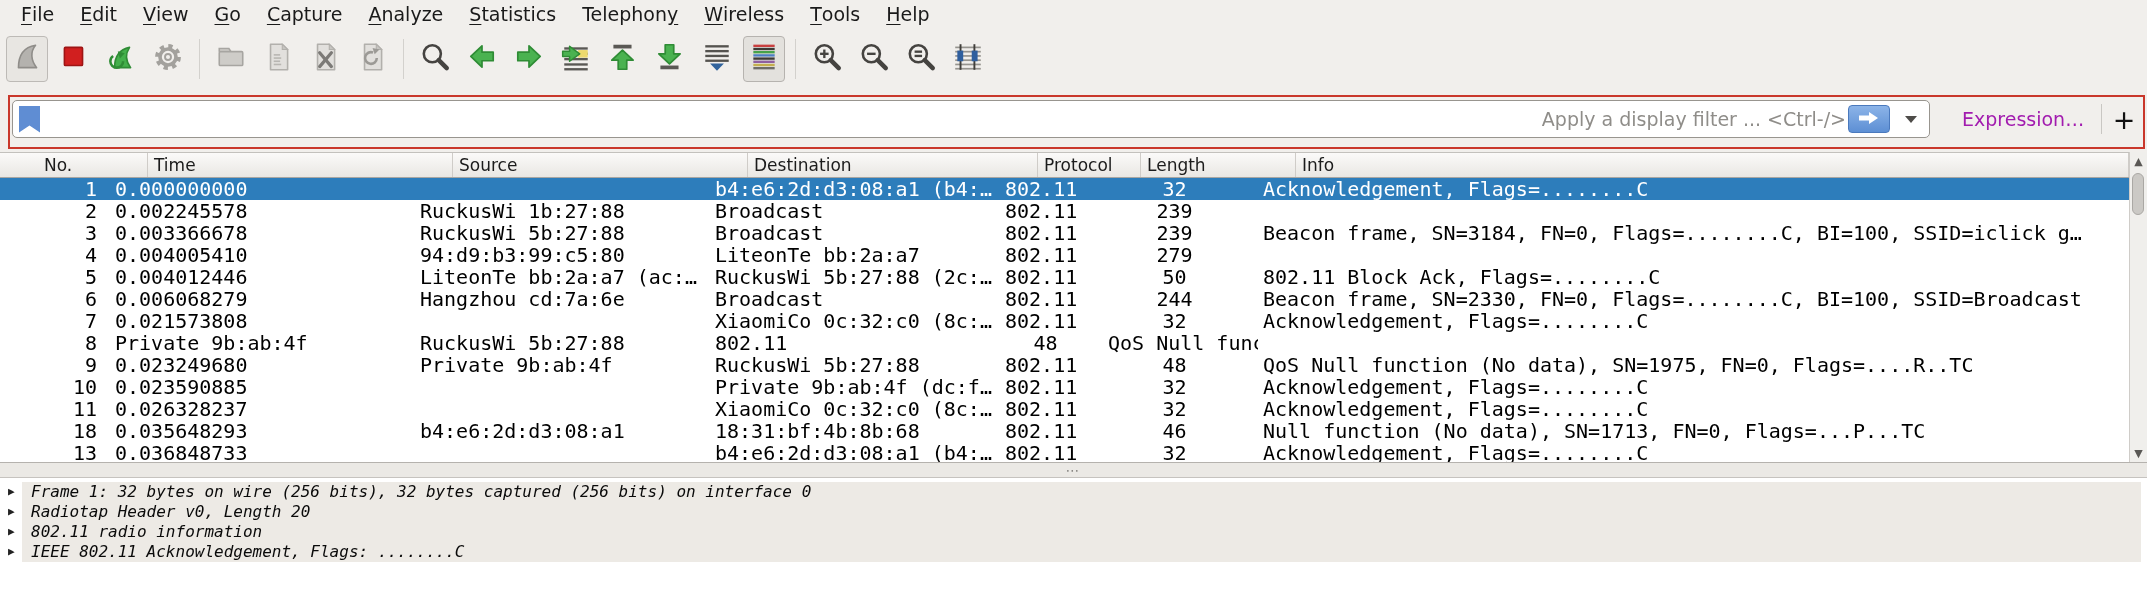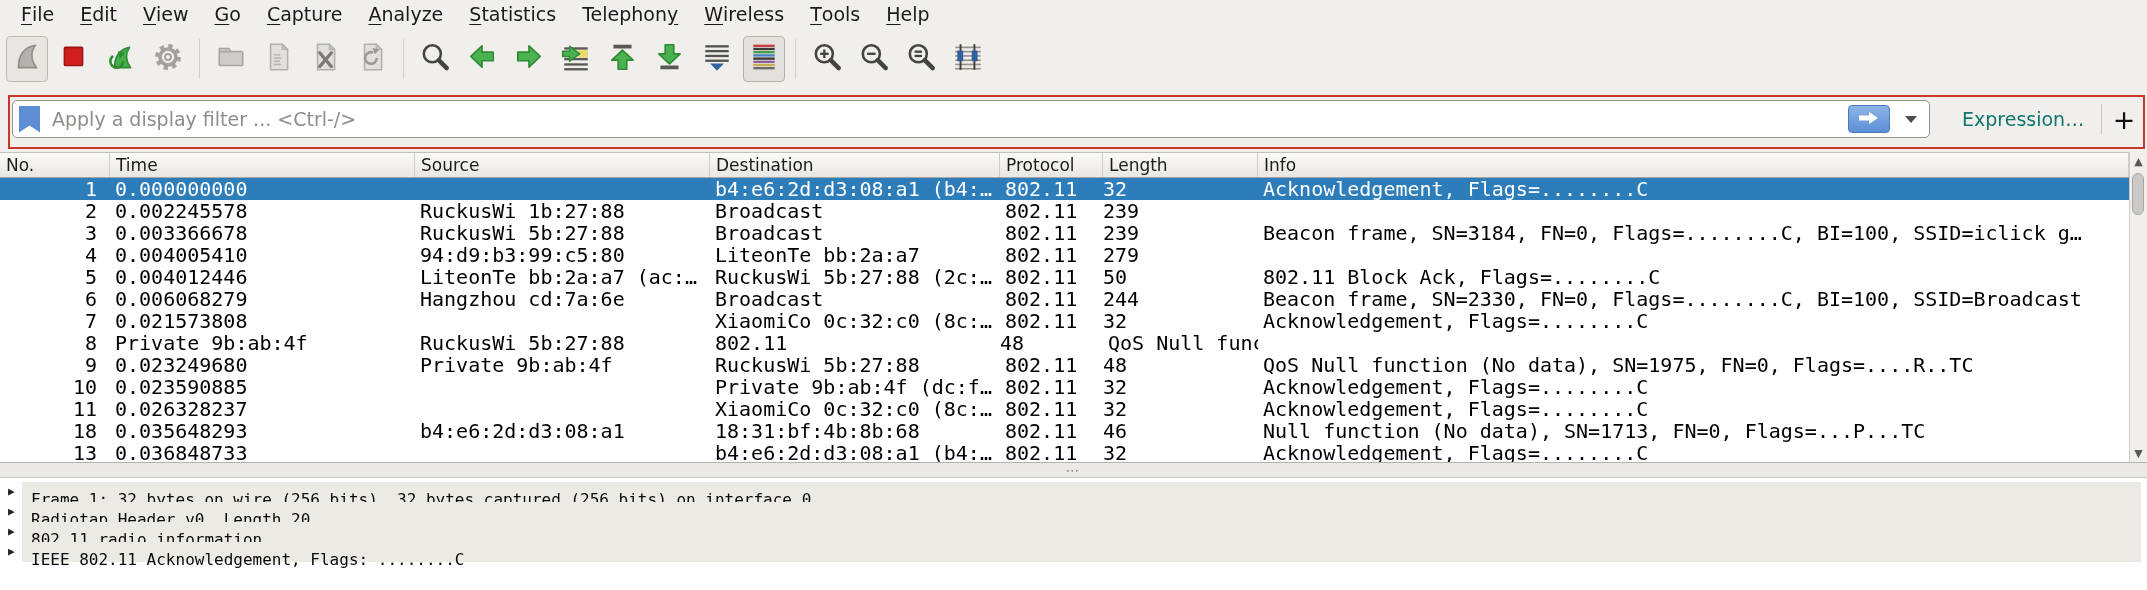--- a/index.html
+++ b/index.html
@@ -14,52 +14,52 @@
   
   #toolbar{position:absolute;left:0;top:27px;width:100%;height:64px;display:flex;align-items:center;padding-left:6px;gap:5px;box-sizing:border-box;}
   .tbtn{width:42px;height:46px;display:flex;align-items:center;justify-content:center;border-radius:4px;box-sizing:border-box;}
   .tbtn.framed{border:1px solid #bdbab6;background:#e8e6e2;}
   .tbtn.checked{border:1px solid #b6b3af;background:#e3e1dd;}
   .tsep{width:1px;height:40px;background:#d3d1cd;margin:0 5px;}
   
   #filter-annotation{position:absolute;left:8px;top:95px;width:2137px;height:54px;border:2px solid #c9372b;box-sizing:border-box;pointer-events:none;z-index:9;}
   #filter-input-wrap{position:absolute;left:12px;top:100px;width:1918px;height:38px;background:#ffffff;border:1px solid #98958f;border-radius:5px;box-sizing:border-box;display:flex;align-items:center;}
   .bookmark{width:21px;height:27px;margin-left:6px;background:#5f8dd3;clip-path:polygon(0 0,100% 0,100% 100%,50% 74%,0 100%);flex:none;}
-  #filter-input{flex:1;min-width:0;border:none;outline:none;background:transparent;font-family:"DejaVu Sans",sans-serif;font-size:19px;color:#222;padding-left:12px;}
+  #filter-input{flex:1;min-width:0;border:none;outline:none;background:transparent;font-family:"DejaVu Sans",sans-serif;font-size:19px;color:#222;padding-left:12px;text-align:right;}
   #filter-input::placeholder{color:#8f8d89;opacity:1;}
   .apply-btn{width:42px;height:28px;flex:none;border-radius:4px;background:linear-gradient(#8cb4e8,#5d8fd4);border:1px solid #4a79bd;display:flex;align-items:center;justify-content:center;margin-right:8px;box-sizing:border-box;}
   .caret-btn{width:26px;height:28px;flex:none;display:flex;align-items:center;justify-content:center;margin-right:5px;}
   .caret{width:0;height:0;border-left:6px solid transparent;border-right:6px solid transparent;border-top:7px solid #4e4c49;}
-  #expression-btn{position:absolute;left:1952px;top:100px;height:38px;display:flex;align-items:center;font-size:19px;color:#0f766e;padding:0 10px;}
+  #expression-btn{position:absolute;left:1952px;top:100px;height:38px;display:flex;align-items:center;font-size:19px;color:#a21caf;padding:0 10px;}
   #filter-btn-sep{position:absolute;left:2101px;top:104px;width:1px;height:30px;background:#c9c7c3;}
   #add-filter-btn{position:absolute;left:2106px;top:100px;width:36px;height:38px;display:flex;align-items:center;justify-content:center;font-size:27px;color:#111;}
   
   .grid7{display:grid;grid-template-columns:110px 305px 295px 290px 103px 155px minmax(0,1fr);}
-  #pheader{position:absolute;left:0;top:152px;width:2129px;height:26px;background:linear-gradient(#fbfaf9,#e9e7e3);border-top:1px solid #c3c1bd;border-bottom:1px solid #a8a6a2;box-sizing:border-box;font-size:17px;color:#1c1c1c;}
+  #pheader{position:absolute;left:0;top:152px;width:2129px;height:26px;background:linear-gradient(#fbfaf9,#e9e7e3);border-top:1px solid #c3c1bd;border-bottom:1px solid #a8a6a2;box-sizing:border-box;font-size:17px;color:#1c1c1c;padding-left:38px;}
   .hcell{display:flex;align-items:center;padding-left:6px;border-right:1px solid #cfccc8;overflow:hidden;white-space:nowrap;}
   #plist{position:absolute;left:0;top:178px;width:2129px;height:284px;background:#ffffff;overflow:hidden;font-family:"DejaVu Sans Mono",monospace;font-size:20px;}
   .prow{height:22px;line-height:22px;color:#000;white-space:nowrap;}
   .prow.selected{background:#2d7dbb;color:#ffffff;}
   .pcell{overflow:hidden;padding-left:5px;}
   .pcell.num{text-align:right;padding-right:13px;padding-left:0;}
-  .pcell.len{text-align:left;padding-right:12px;padding-left:0;}
+  .pcell.len{text-align:center;padding-right:12px;padding-left:0;}
   
   #vscroll{position:absolute;left:2129px;top:152px;width:18px;height:310px;background:#f0efec;border-left:1px solid #cfccc8;box-sizing:border-box;font-size:11px;color:#5a5855;}
   .scroll-arrow{position:absolute;left:0;width:100%;height:18px;display:flex;align-items:center;justify-content:center;}
   #scroll-up{top:0;}
   #scroll-down{bottom:0;}
   #scroll-thumb{position:absolute;left:2px;top:21px;width:12px;height:42px;background:#cbc9c5;border:1px solid #aaa8a4;border-radius:6px;box-sizing:border-box;}
   
   #splitter{position:absolute;left:0;top:462px;width:2147px;height:16px;background:#ebe9e5;border-top:1px solid #b5b2ae;border-bottom:1px solid #c6c3bf;box-sizing:border-box;display:flex;align-items:center;justify-content:center;color:#8a8885;font-size:14px;letter-spacing:2px;}
   
   #details{position:absolute;left:0;top:478px;width:2147px;height:112px;background:#ffffff;font-family:"DejaVu Sans Mono",monospace;font-size:16px;color:#0a0a0a;padding-top:4px;box-sizing:border-box;}
   .drow{position:relative;height:20px;line-height:20px;}
   .drow .strip{position:absolute;left:22px;right:6px;top:0;bottom:0;background:#edeae5;}
   .drow .exp{position:absolute;left:8px;top:0;width:14px;font-size:11px;color:#222;}
-  .drow .dtext{position:absolute;left:31px;top:8px;white-space:nowrap;}
+  .drow .dtext{position:absolute;left:31px;top:0;white-space:nowrap;font-style:italic;}
 </style>
 </head>
 <body>
 
 <div id="menubar">
     <div class="menu-item">
       <span></span>
       <span class="mn">F</span>
       <span>ile</span>
     </div>

